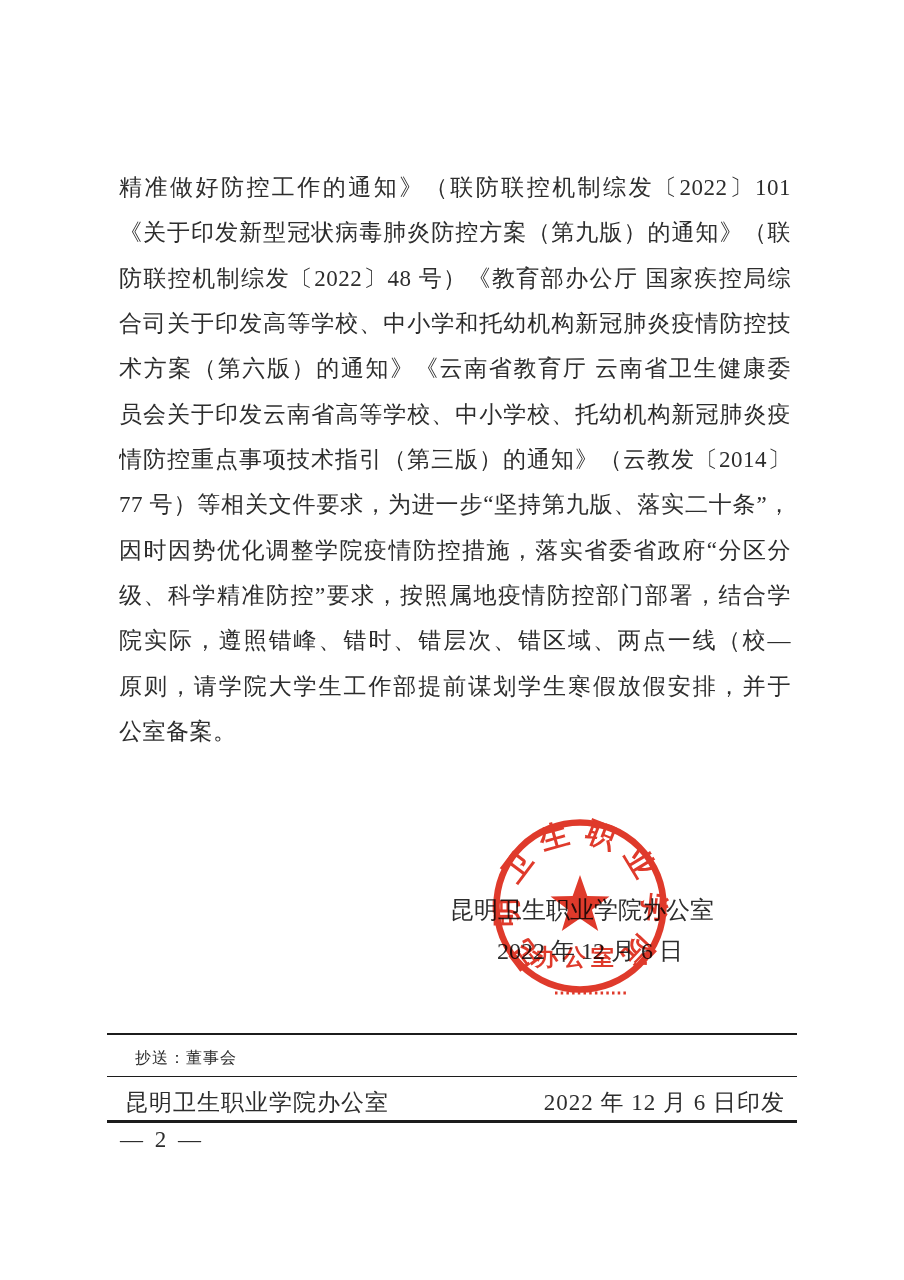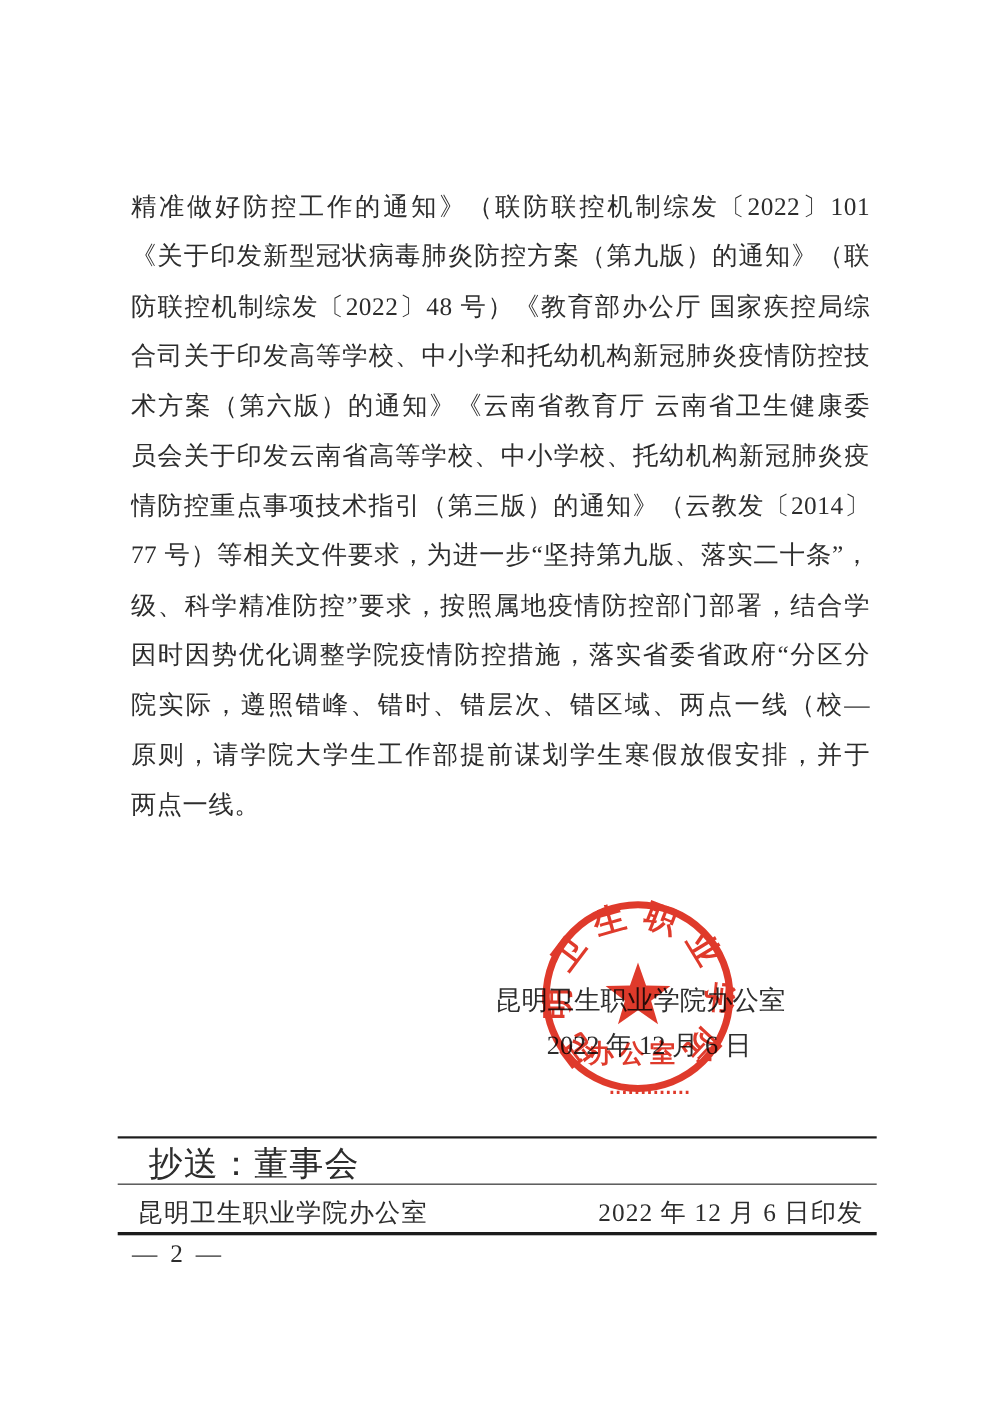--- a/index.html
+++ b/index.html
@@ -35,21 +35,21 @@
   }
   .seal svg { display: block; }
   .seal-ring-text { font-family: "Liberation Serif", "DejaVu Serif", serif; font-size: 29px; font-weight: bold; letter-spacing: 12.5px; }
   .seal-bottom-text { font-family: "Liberation Serif", "DejaVu Serif", serif; font-size: 23px; font-weight: bold; letter-spacing: 5px; text-anchor: middle; }
 
   
   .rule { position: absolute; left: 107px; width: 690px; background: #1c1c1c; }
   .rule-1 { top: 1033px; height: 2px; }
   .rule-2 { top: 1076px; height: 1px; }
   .rule-3 { top: 1120px; height: 3px; }
-  .cc-line { position: absolute; left: 135px; top: 1043px; font-size: 31px; line-height: 30px; letter-spacing: 1px; }
+  .cc-line { position: absolute; left: 135px; top: 1043px; font-size: 16px; line-height: 30px; letter-spacing: 1px; }
   .issuer-row {
     position: absolute; left: 125px; top: 1088px; width: 660px;
     display: flex; justify-content: space-between;
     font-size: 23px; line-height: 30px; letter-spacing: 1px;
   }
   .page-number { position: absolute; left: 120px; top: 1126px; font-size: 23px; line-height: 28px; letter-spacing: 3px; }
 </style>
 </head>
 <body>
 
@@ -57,25 +57,25 @@
 
   <div class="body-text">
     <div class="bline just">精准做好防控工作的通知》（联防联控机制综发〔2022〕101 号）</div>
     <div class="bline just">《关于印发新型冠状病毒肺炎防控方案（第九版）的通知》（联</div>
     <div class="bline just">防联控机制综发〔2022〕48 号）《教育部办公厅 国家疾控局综</div>
     <div class="bline just">合司关于印发高等学校、中小学和托幼机构新冠肺炎疫情防控技</div>
     <div class="bline just">术方案（第六版）的通知》《云南省教育厅 云南省卫生健康委</div>
     <div class="bline just">员会关于印发云南省高等学校、中小学校、托幼机构新冠肺炎疫</div>
     <div class="bline just">情防控重点事项技术指引（第三版）的通知》（云教发〔2014〕</div>
     <div class="bline just">77 号）等相关文件要求，为进一步“坚持第九版、落实二十条”，</div>
+    <div class="bline just">因时因势优化调整学院疫情防控措施，落实省委省政府“分区分</div>
     <div class="bline just">级、科学精准防控”要求，按照属地疫情防控部门部署，结合学</div>
-    <div class="bline just">因时因势优化调整学院疫情防控措施，落实省委省政府“分区分</div>
     <div class="bline just">院实际，遵照错峰、错时、错层次、错区域、两点一线（校—家）</div>
     <div class="bline just">原则，请学院大学生工作部提前谋划学生寒假放假安排，并于</div>
-    <div class="bline">两点一线。</div>
+    <div class="bline">公室备案。</div>
   </div>
 
   <div class="sig-office">昆明卫生职业学院办公室</div>
   <div class="sig-date">2022 年 12 月 6 日</div>
 
   <div class="seal">
     <svg width="200" height="200" viewBox="0 0 200 200">
       <circle cx="100" cy="100" r="83.5" fill="none" stroke-width="6.5" stroke="#dd2b1b"></circle>
       <path id="sealArc" d="M 100 164 A 64 64 0 1 1 100 36 A 64 64 0 1 1 100 164" fill="none"></path>
       <text class="seal-ring-text" fill="#dd2b1b">

